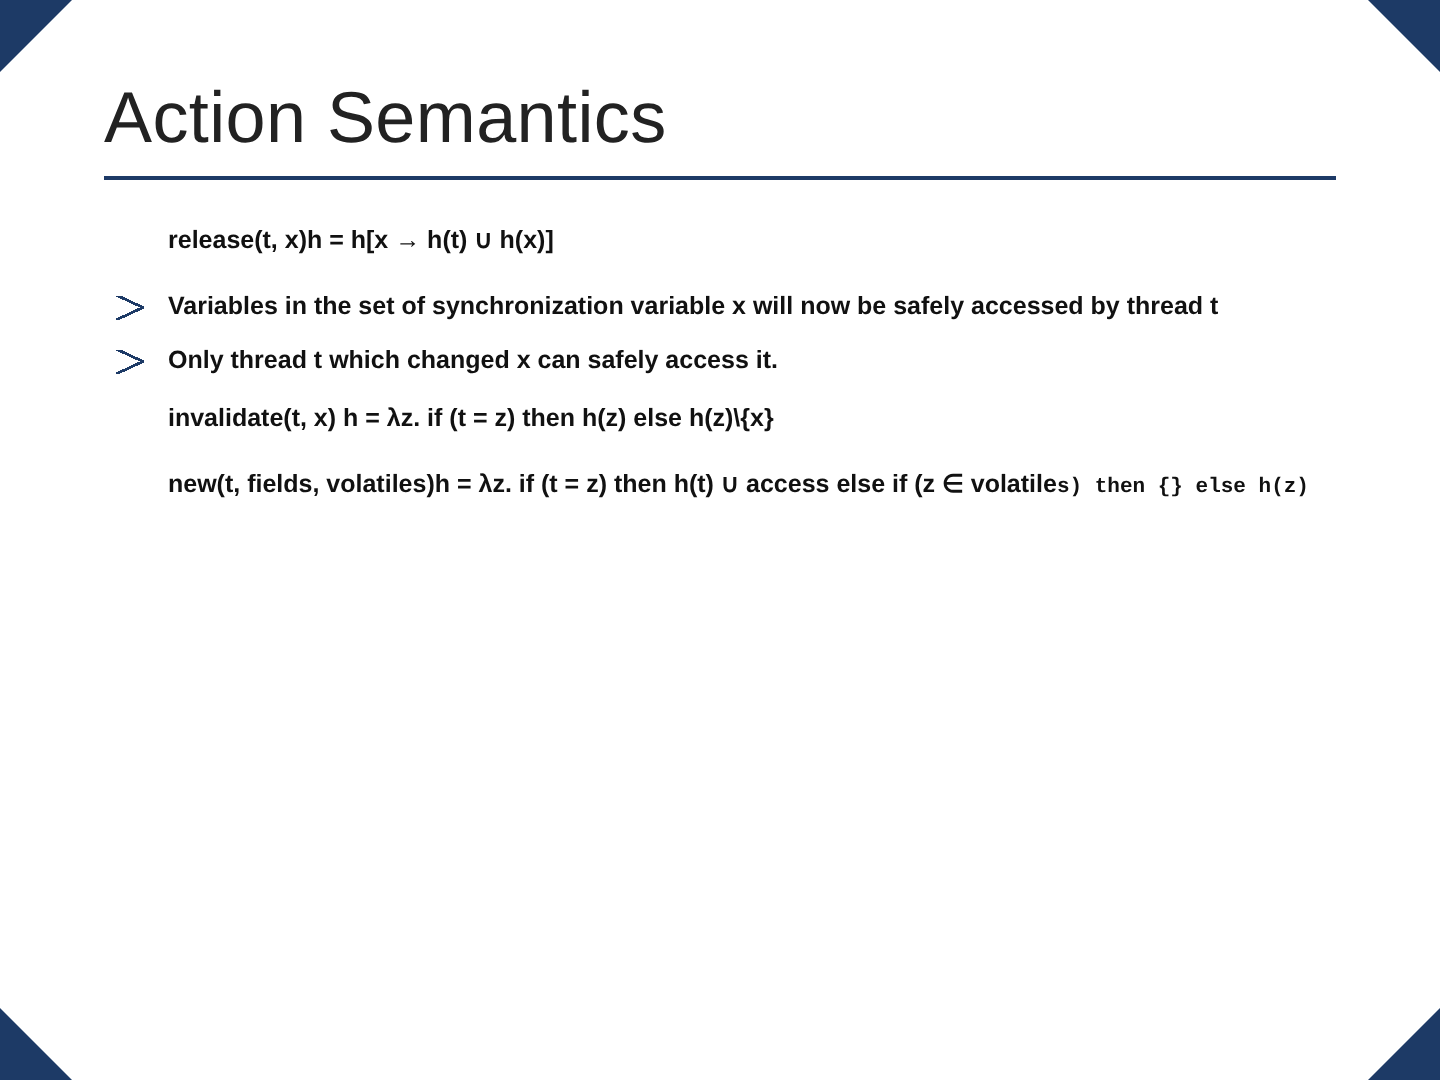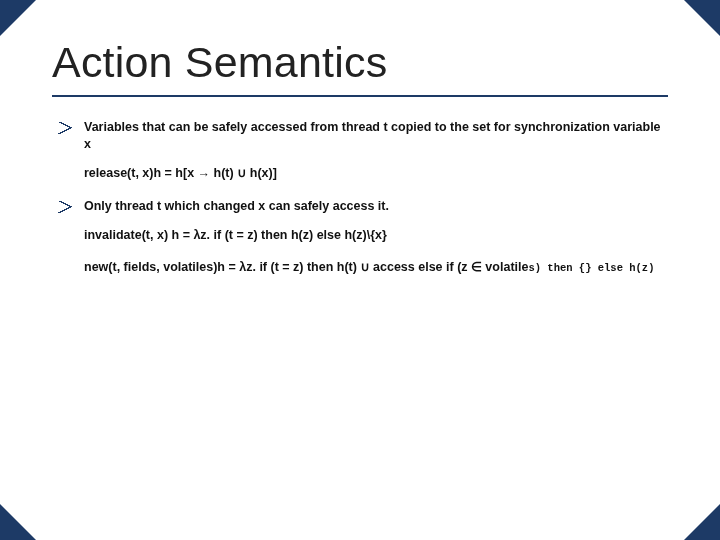--- a/index.html
+++ b/index.html
@@ -32,21 +32,21 @@
     bottom: 0; left: 0;
     border-bottom: 36px solid #1d3a66;
     border-right: 36px solid transparent;
   }
   .corner.br {
     bottom: 0; right: 0;
     border-bottom: 36px solid #1d3a66;
     border-left: 36px solid transparent;
   }
   h1.title {
-    font-size: 43px;
+    font-size: 36px;
     font-weight: 400;
     color: #222;
     margin-bottom: 8px;
     letter-spacing: 0.2px;
   }
   .rule {
     height: 2px;
     background: #1d3a66;
     margin-bottom: 22px;
   }
@@ -91,21 +91,21 @@
 <div class="slide">
   <div class="corner tl"></div>
   <div class="corner tr"></div>
   <div class="corner bl"></div>
   <div class="corner br"></div>
 
   <h1 class="title">Action Semantics</h1>
   <div class="rule"></div>
 
   <ul class="body">
-    <li class="with-bullet">Variables that can be safely accessed from thread t copied to the set for synchronization variable x</li>
     <li class="formula">release(t, x)h = h[x → h(t) ∪ h(x)]</li>
+    <li class="with-bullet">Variables in the set of synchronization variable x will now be safely accessed by thread t</li>
     <li class="with-bullet">Only thread t which changed x can safely access it.</li>
     <li class="formula">invalidate(t, x) h = λz. if (t = z) then h(z) else h(z)\{x}</li>
     <li class="formula">
       <span>new(t, fields, volatiles)h = λz. if (t = z) then h(t) ∪ access else if (z ∈ volatile</span><span class="small">s) then {} else h(z)</span>
     </li>
   </ul>
 </div>
 
 </body></html>

